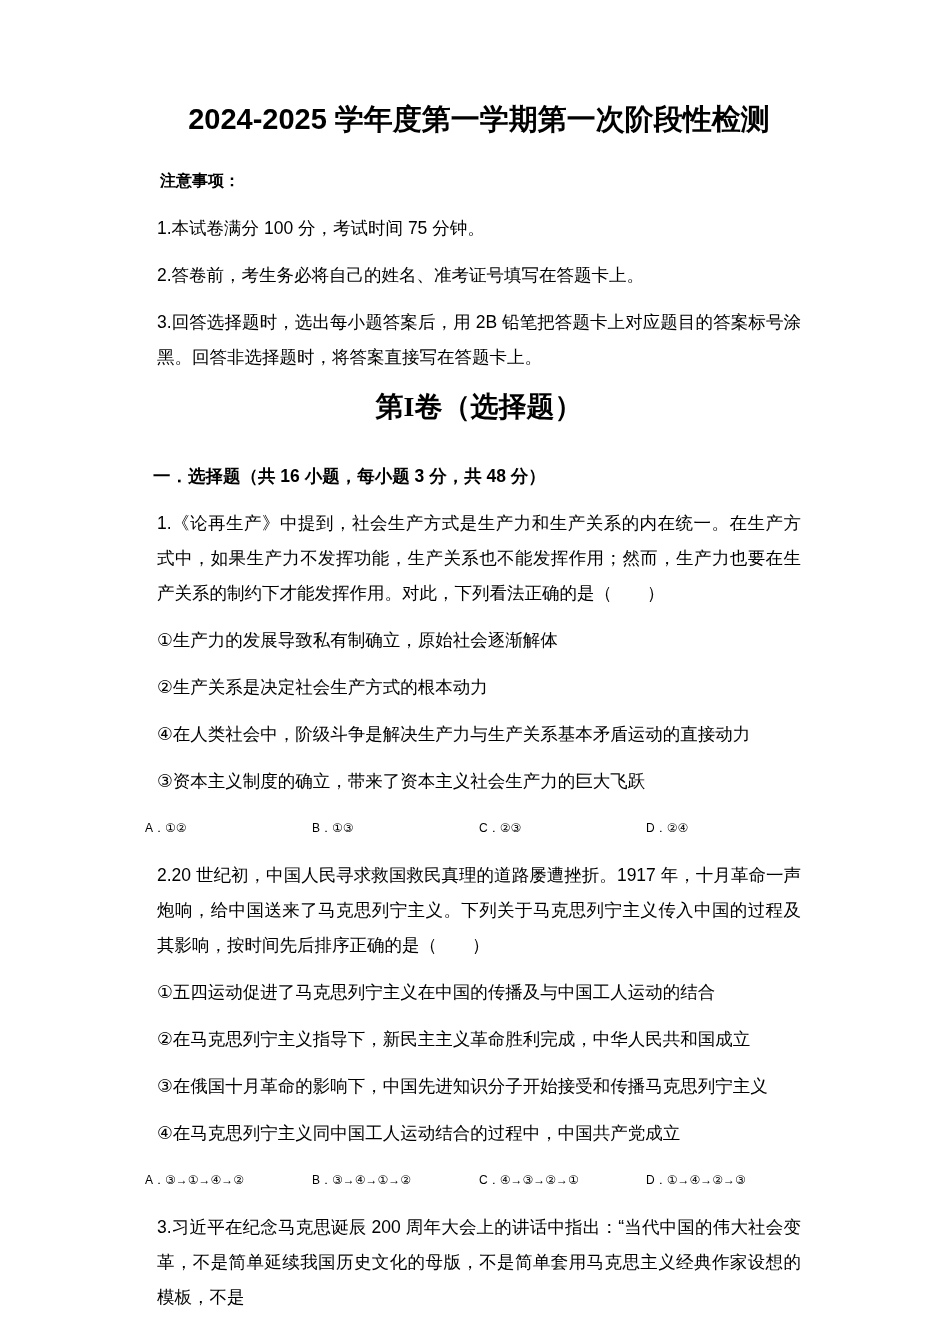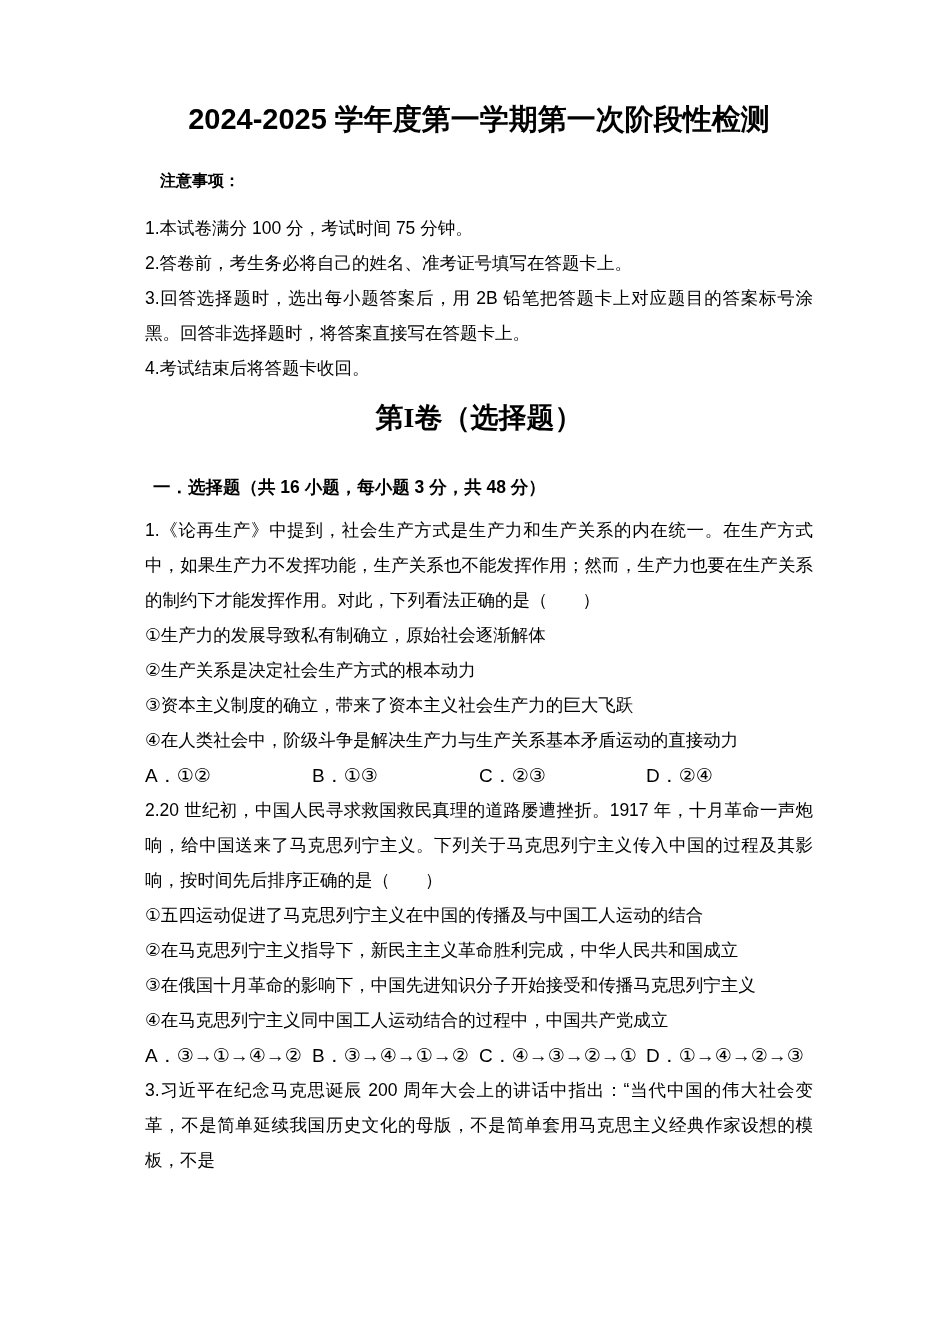--- a/index.html
+++ b/index.html
@@ -34,21 +34,21 @@
     }
     .notice-heading {
       font-size: 16px;
       line-height: 30px;
       font-weight: bold;
       margin: 15px;
     }
     p.body-line {
       font-size: 17.5px;
       line-height: 35px;
-      margin: 0;
+      margin: 12px;
       text-align: justify;
     }
     .section-title {
       font-size: 28px;
       line-height: 40px;
       font-weight: bold;
       text-align: center;
       font-family: "Liberation Serif", "DejaVu Serif", serif;
       margin: 12px 0 32px 0;
     }
@@ -57,54 +57,53 @@
       line-height: 35px;
       font-weight: bold;
       margin: 8px;
     }
     .question {
       margin: 0;
     }
     .options {
       display: flex;
       flex-direction: row;
-      font-size: 19px;
+      font-size: 12px;
       line-height: 35px;
     }
     .options span {
       flex: 0 0 25%;
       white-space: nowrap;
       overflow: visible;
     }
   </style>
 </head>
 <body>
 
 <div class="page">
 
   <h1 class="title">2024-2025 学年度第一学期第一次阶段性检测</h1>
 
   <div class="notice">
     <p class="notice-heading">注意事项：</p>
     <p class="body-line">1.本试卷满分 100 分，考试时间 75 分钟。</p>
     <p class="body-line">2.答卷前，考生务必将自己的姓名、准考证号填写在答题卡上。</p>
     <p class="body-line">3.回答选择题时，选出每小题答案后，用 2B 铅笔把答题卡上对应题目的答案标号涂黑。回答非选择题时，将答案直接写在答题卡上。</p>
-    <p class="body-line">4.考试结束后将答题卡收回。</p>
   </div>
 
   <h2 class="section-title">第I卷（选择题）</h2>
 
   <p class="part-heading">一．选择题（共 16 小题，每小题 3 分，共 48 分）</p>
 
   <div class="question">
     <p class="body-line">1.《论再生产》中提到，社会生产方式是生产力和生产关系的内在统一。在生产方式中，如果生产力不发挥功能，生产关系也不能发挥作用；然而，生产力也要在生产关系的制约下才能发挥作用。对此，下列看法正确的是（　　）</p>
     <p class="body-line">①生产力的发展导致私有制确立，原始社会逐渐解体</p>
     <p class="body-line">②生产关系是决定社会生产方式的根本动力</p>
+    <p class="body-line">④在人类社会中，阶级斗争是解决生产力与生产关系基本矛盾运动的直接动力</p>
     <p class="body-line">③资本主义制度的确立，带来了资本主义社会生产力的巨大飞跃</p>
-    <p class="body-line">④在人类社会中，阶级斗争是解决生产力与生产关系基本矛盾运动的直接动力</p>
     <div class="options">
       <span>A．①②</span>
       <span>B．①③</span>
       <span>C．②③</span>
       <span>D．②④</span>
     </div>
   </div>
 
   <div class="question">
     <p class="body-line">2.20 世纪初，中国人民寻求救国救民真理的道路屡遭挫折。1917 年，十月革命一声炮响，给中国送来了马克思列宁主义。下列关于马克思列宁主义传入中国的过程及其影响，按时间先后排序正确的是（　　）</p>

